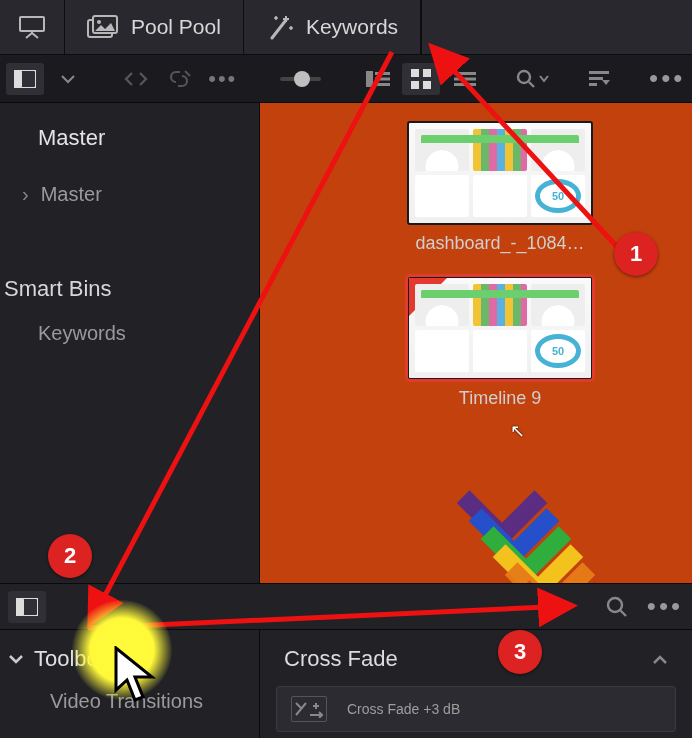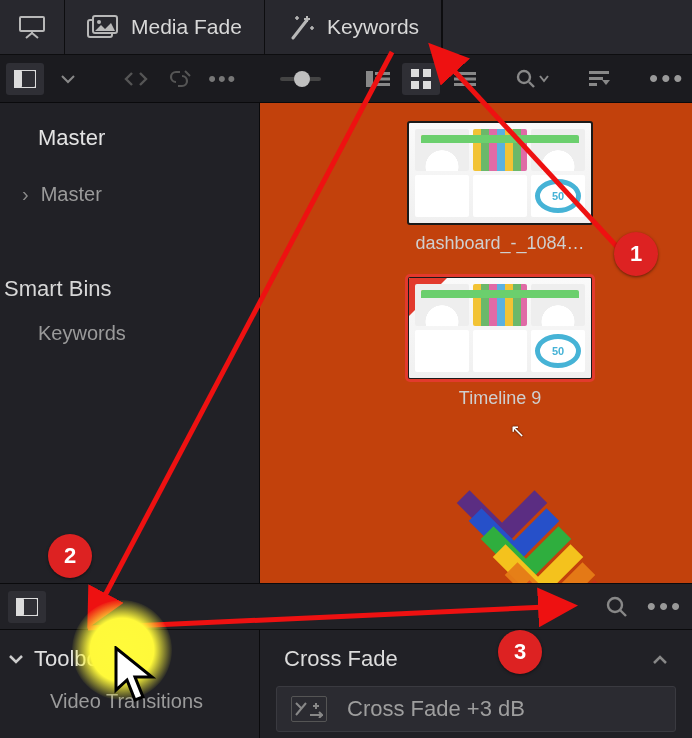--- a/index.html
+++ b/index.html
@@ -145,21 +145,21 @@
   .bottom .bmain{ flex:1; padding:10px 16px; }
   .bottom .bmain .hdr{
     display:flex; align-items:center; font-size:22px; color:#dcdcdc;
     padding:6px 0 14px 8px;
     gap:40px;
   }
   .bottom .bmain .hdr .upchev{ margin-left:auto; color:#888; font-size:20px; padding-right:8px;}
   .bottom .bmain .fxrow{
     display:flex; align-items:center; gap:20px;
     background:#2b2b31; border:1px solid #3a3a40; border-radius:3px;
-    height:46px; padding:0 14px; color:#9e9e9e; font-size:22px;
+    height:46px; padding:0 14px; color:#9e9e9e; font-size:14px;
   }
   .fxicon{ width:36px; height:26px; border:1px solid #555; border-radius:2px;
     display:flex;align-items:center;justify-content:center; }
 
   
   .ann{ position:absolute; inset:0; pointer-events:none; }
   .badge{
     position:absolute; width:44px; height:44px; border-radius:50%;
     background:#d22; color:#fff; font-size:22px; font-weight:bold;
     display:flex; align-items:center; justify-content:center;
@@ -186,21 +186,21 @@
       </svg>
   </div>
   <div class="sep"></div>
   <div class="tab">
     <svg width="32" height="24" viewBox="0 0 32 24">
         <rect x="1" y="5" width="24" height="17" rx="2" fill="none" stroke="#b8b8b8" stroke-width="2"></rect>
         <rect x="6" y="1" width="24" height="17" rx="2" fill="#28282e" stroke="#b8b8b8" stroke-width="2"></rect>
         <circle cx="12" cy="7" r="2" fill="#b8b8b8"></circle>
         <path d="M8 16 L14 10 L18 14 L24 8 L28 16 Z" fill="#b8b8b8"></path>
       </svg>
-    <span>Media Fade</span>
+    <span>Pool Pool</span>
   </div>
   <div class="sep"></div>
   <div class="tab">
     <svg width="28" height="26" viewBox="0 0 28 26">
         <path d="M6 24 L20 6" stroke="#b8b8b8" stroke-width="3" stroke-linecap="round"></path>
         <path d="M20 2 L20 8 M17 5 L23 5" stroke="#b8b8b8" stroke-width="2"></path>
         <path d="M10 2 L10 6 M8 4 L12 4" stroke="#b8b8b8" stroke-width="1.6"></path>
         <path d="M25 12 L25 16 M23 14 L27 14" stroke="#b8b8b8" stroke-width="1.6"></path>
       </svg>
     <span>Keywords</span>

